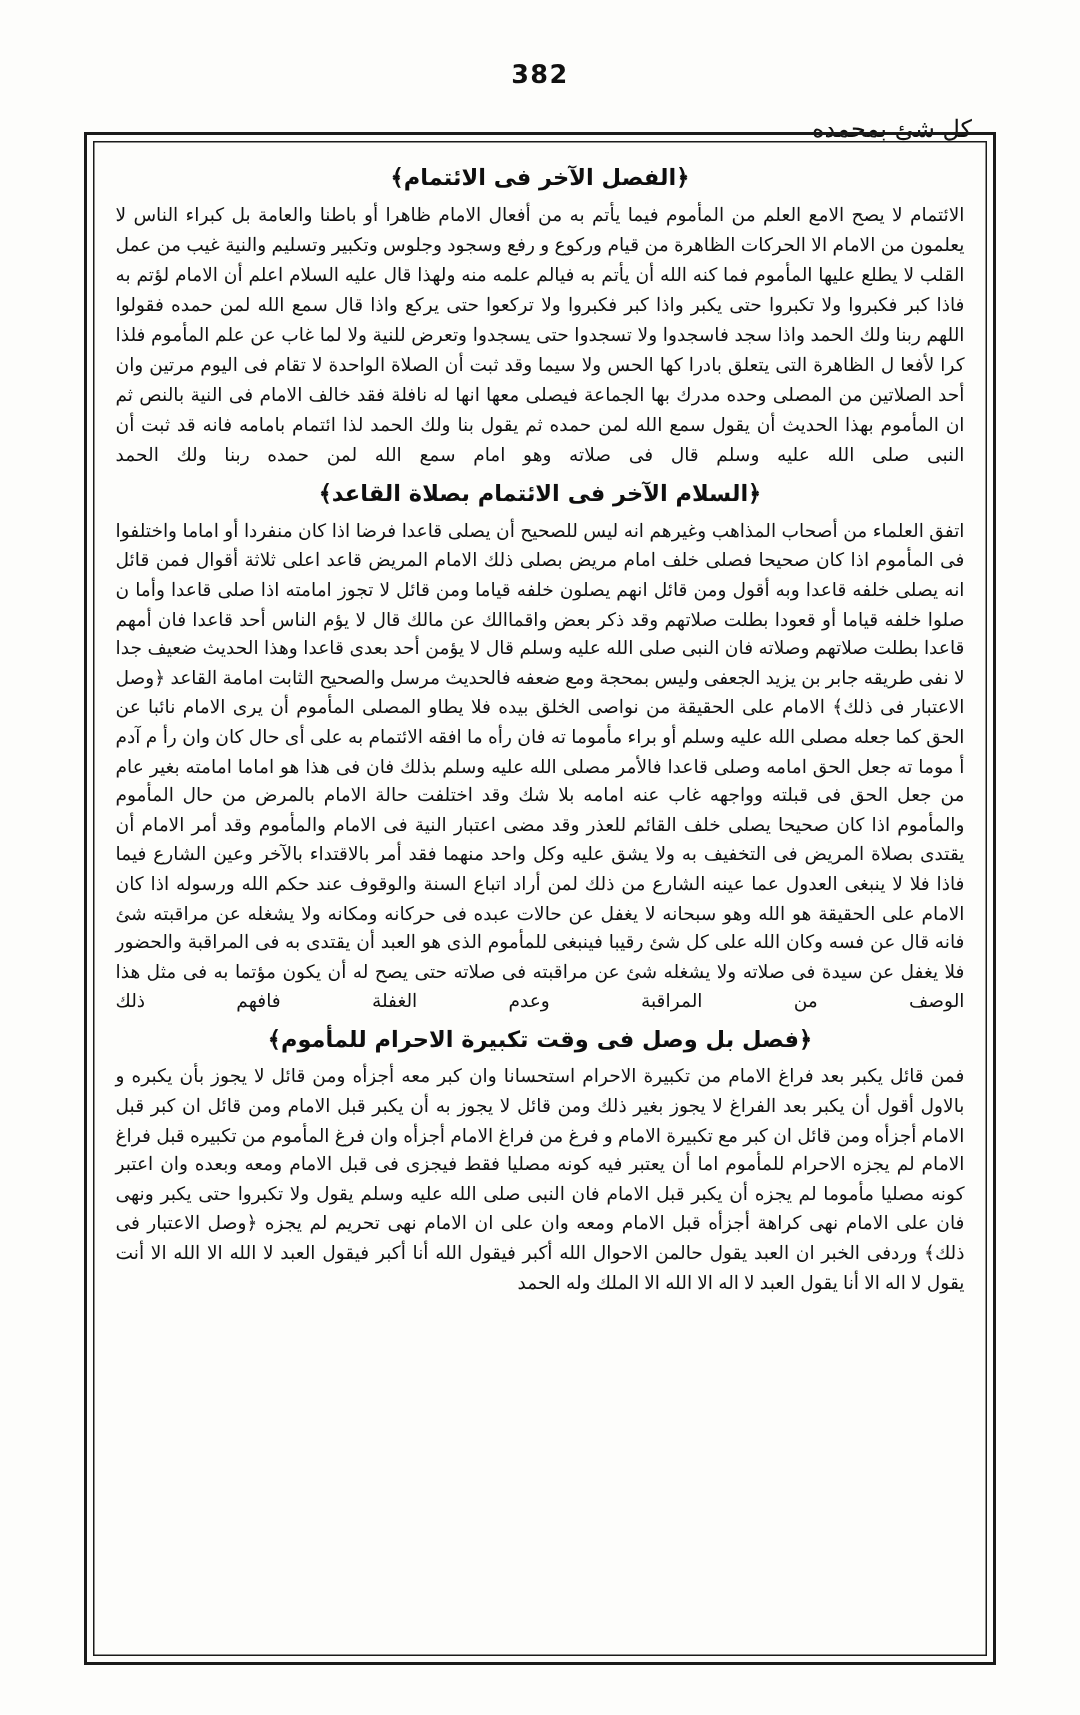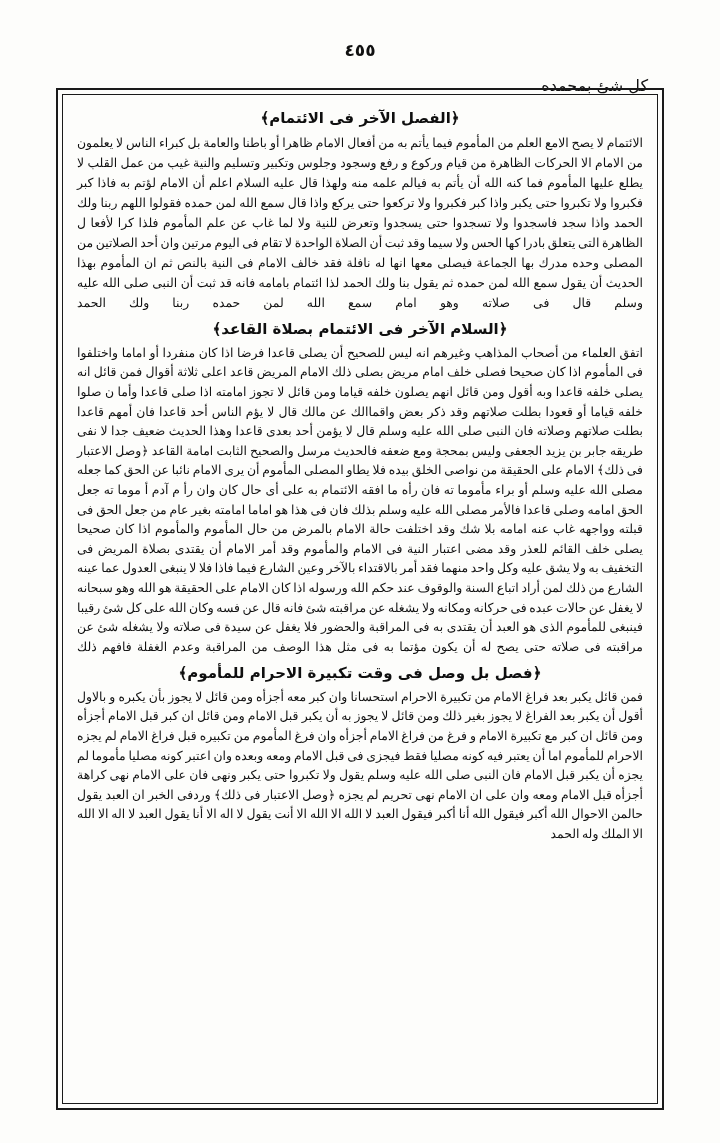--- a/index.html
+++ b/index.html
@@ -83,39 +83,38 @@
     letter-spacing: 0px;
   }
   .para {
     font-size: 12.4px;
     line-height: 1.62;
     margin: 0 0 2px 0;
     text-align: justify;
     text-align-last: justify;
     word-spacing: -0.5px;
     color: #111;
-    font-family: Liberation Serif, serif;
   }
   .para.tight {
     line-height: 1.58;
   }
   .para.last {
     text-align-last: right;
   }
   .sep {
     height: 1px;
     background: transparent;
   }
 </style>
 </head>
 <body>
 
 <div class="page">
 
-  <div class="page-number">٤٥٥</div>
+  <div class="page-number">382</div>
 
   <div class="margin-note">كل شئ بمحمده</div>
 
   <div class="frame-outer">
     <div class="frame-inner">
       <div class="content">
 
         <div class="heading">﴿الفصل الآخر فى الائتمام﴾</div>
         <p class="para">الائتمام لا يصح الامع العلم من المأموم فيما يأتم به من أفعال الامام ظاهرا أو باطنا والعامة بل كبراء الناس لا يعلمون من الامام الا الحركات الظاهرة من قيام وركوع و رفع وسجود وجلوس وتكبير وتسليم والنية غيب من عمل القلب لا يطلع عليها المأموم فما كنه الله أن يأتم به فيالم علمه منه ولهذا قال عليه السلام اعلم أن الامام لؤتم به فاذا كبر فكبروا ولا تكبروا حتى يكبر واذا كبر فكبروا ولا تركعوا حتى يركع واذا قال سمع الله لمن حمده فقولوا اللهم ربنا ولك الحمد واذا سجد فاسجدوا ولا تسجدوا حتى يسجدوا وتعرض للنية ولا لما غاب عن علم المأموم فلذا كرا لأفعا ل الظاهرة التى يتعلق بادرا كها الحس ولا سيما وقد ثبت أن الصلاة الواحدة لا تقام فى اليوم مرتين وان أحد الصلاتين من المصلى وحده مدرك بها الجماعة فيصلى معها انها له نافلة فقد خالف الامام فى النية بالنص ثم ان المأموم بهذا الحديث أن يقول سمع الله لمن حمده ثم يقول بنا ولك الحمد لذا ائتمام بامامه فانه قد ثبت أن النبى صلى الله عليه وسلم قال فى صلاته وهو امام سمع الله لمن حمده ربنا ولك الحمد</p>
 

